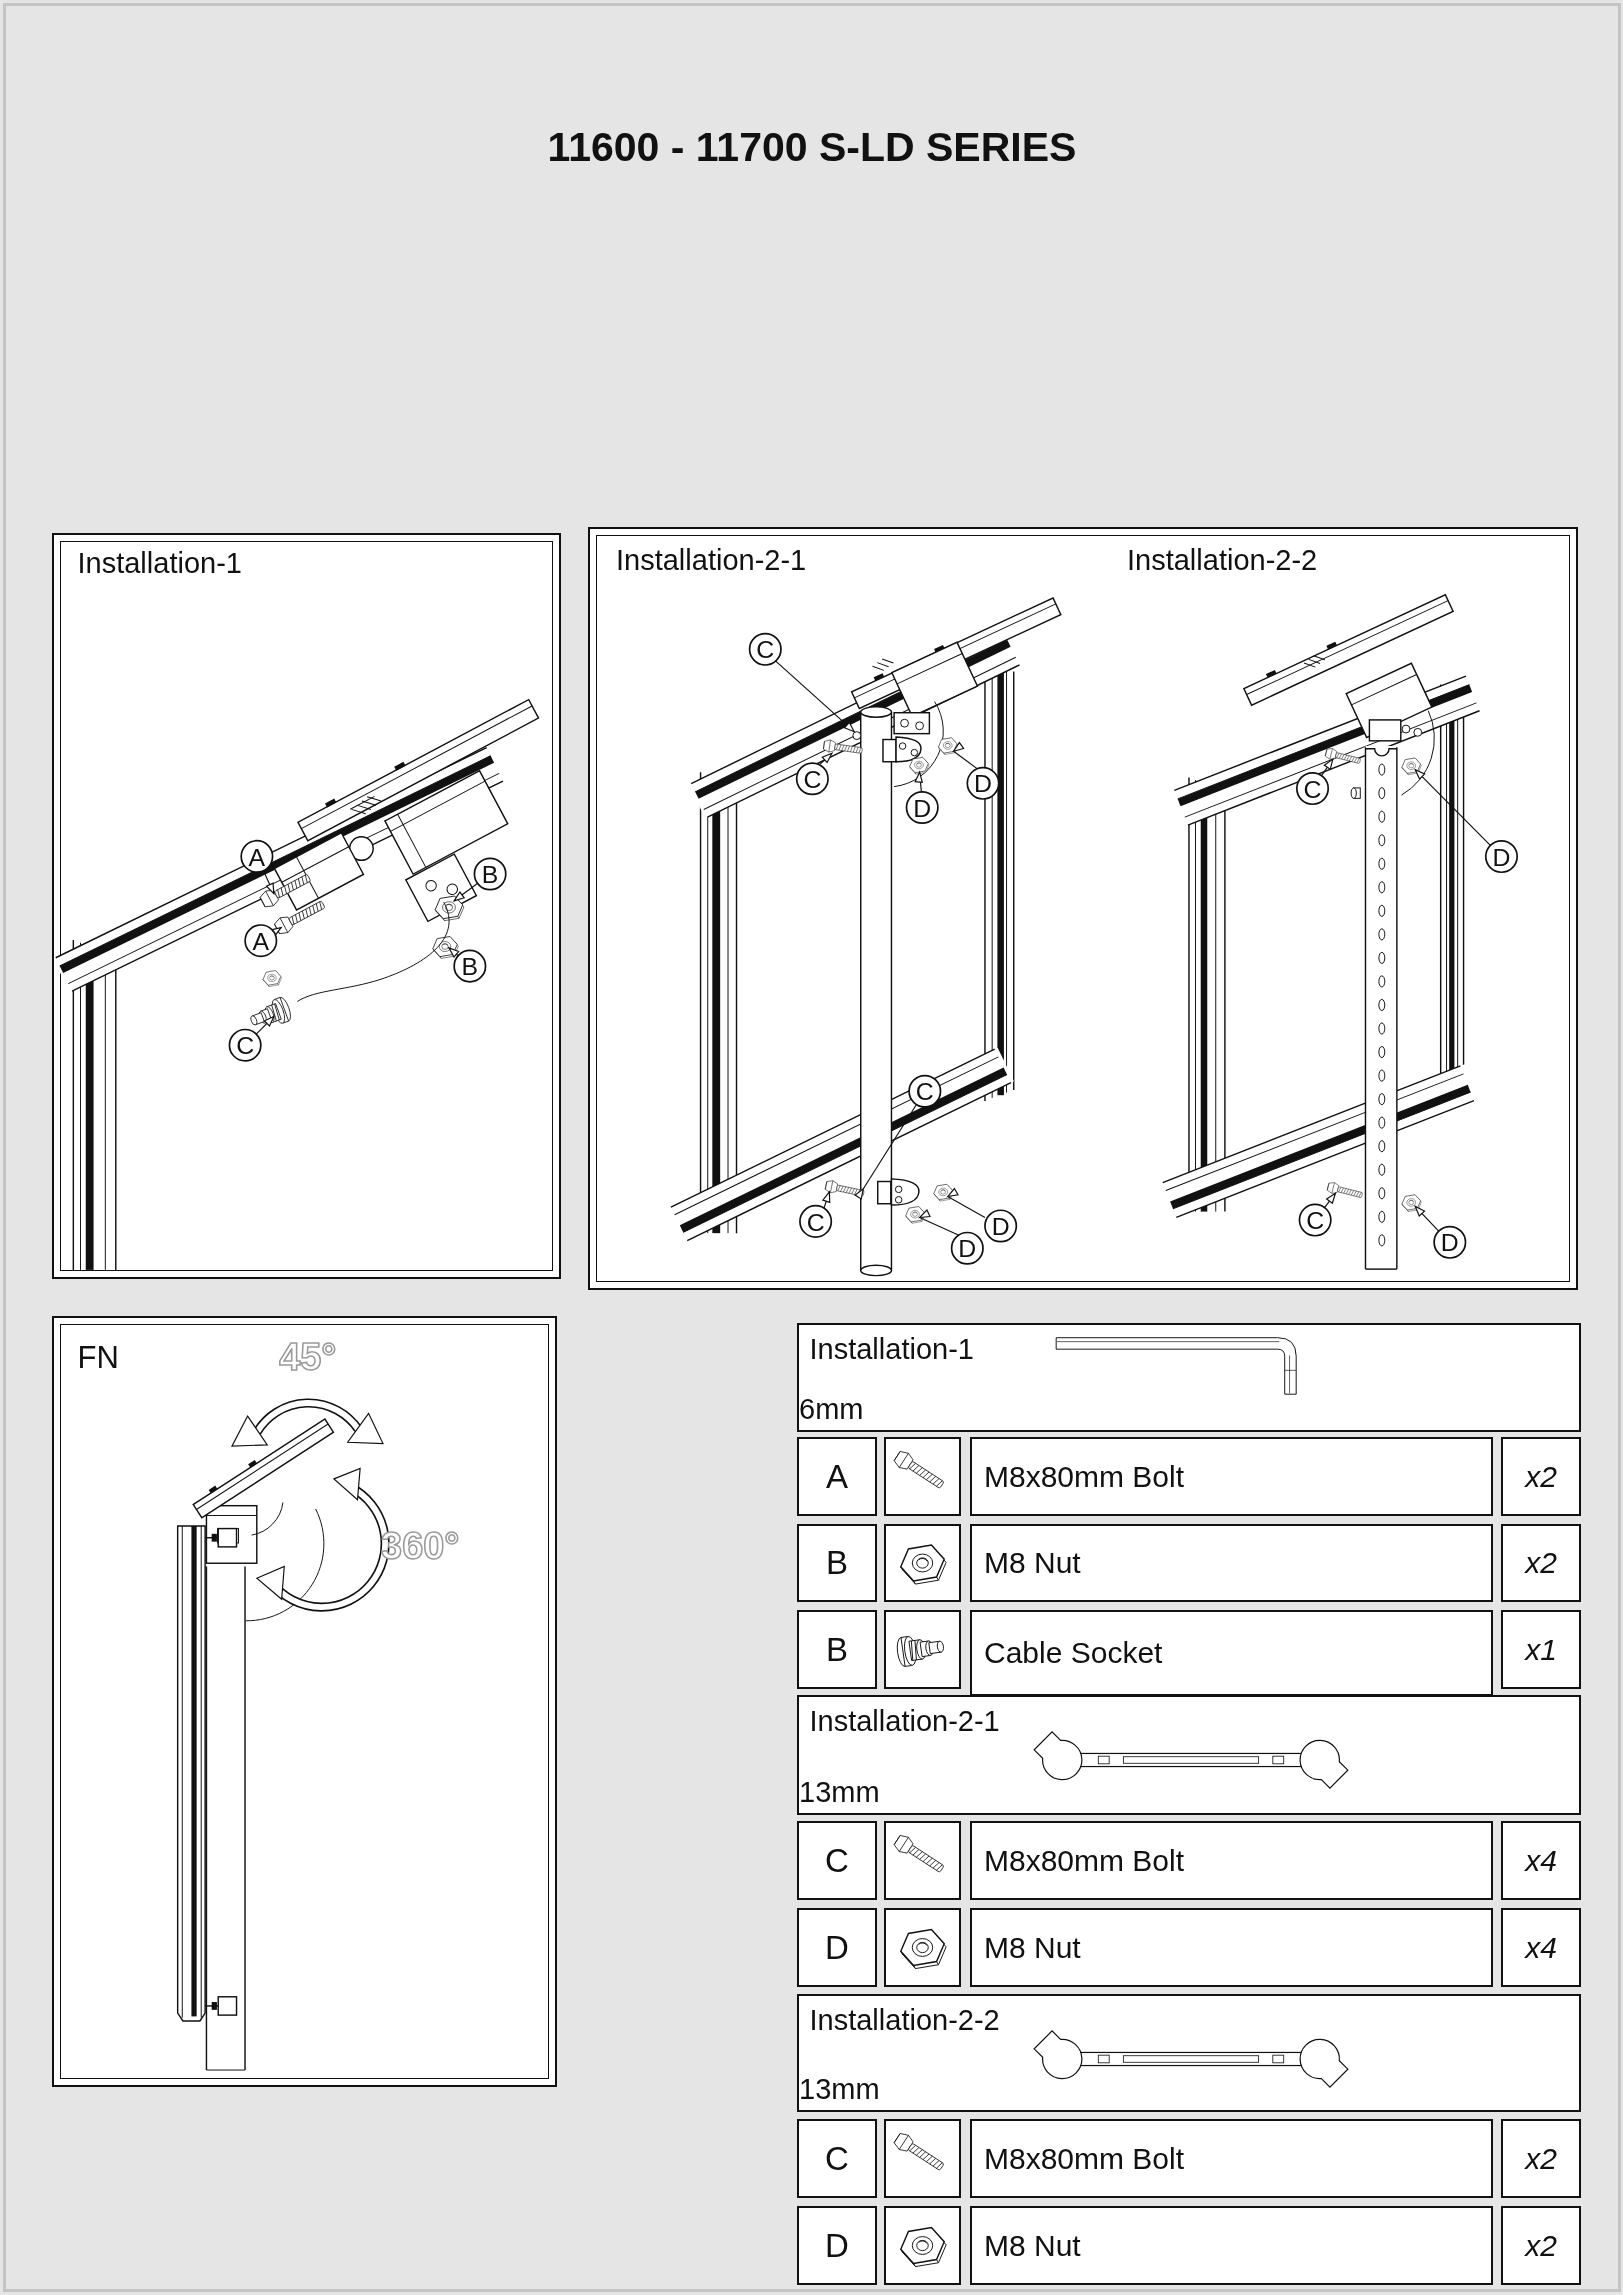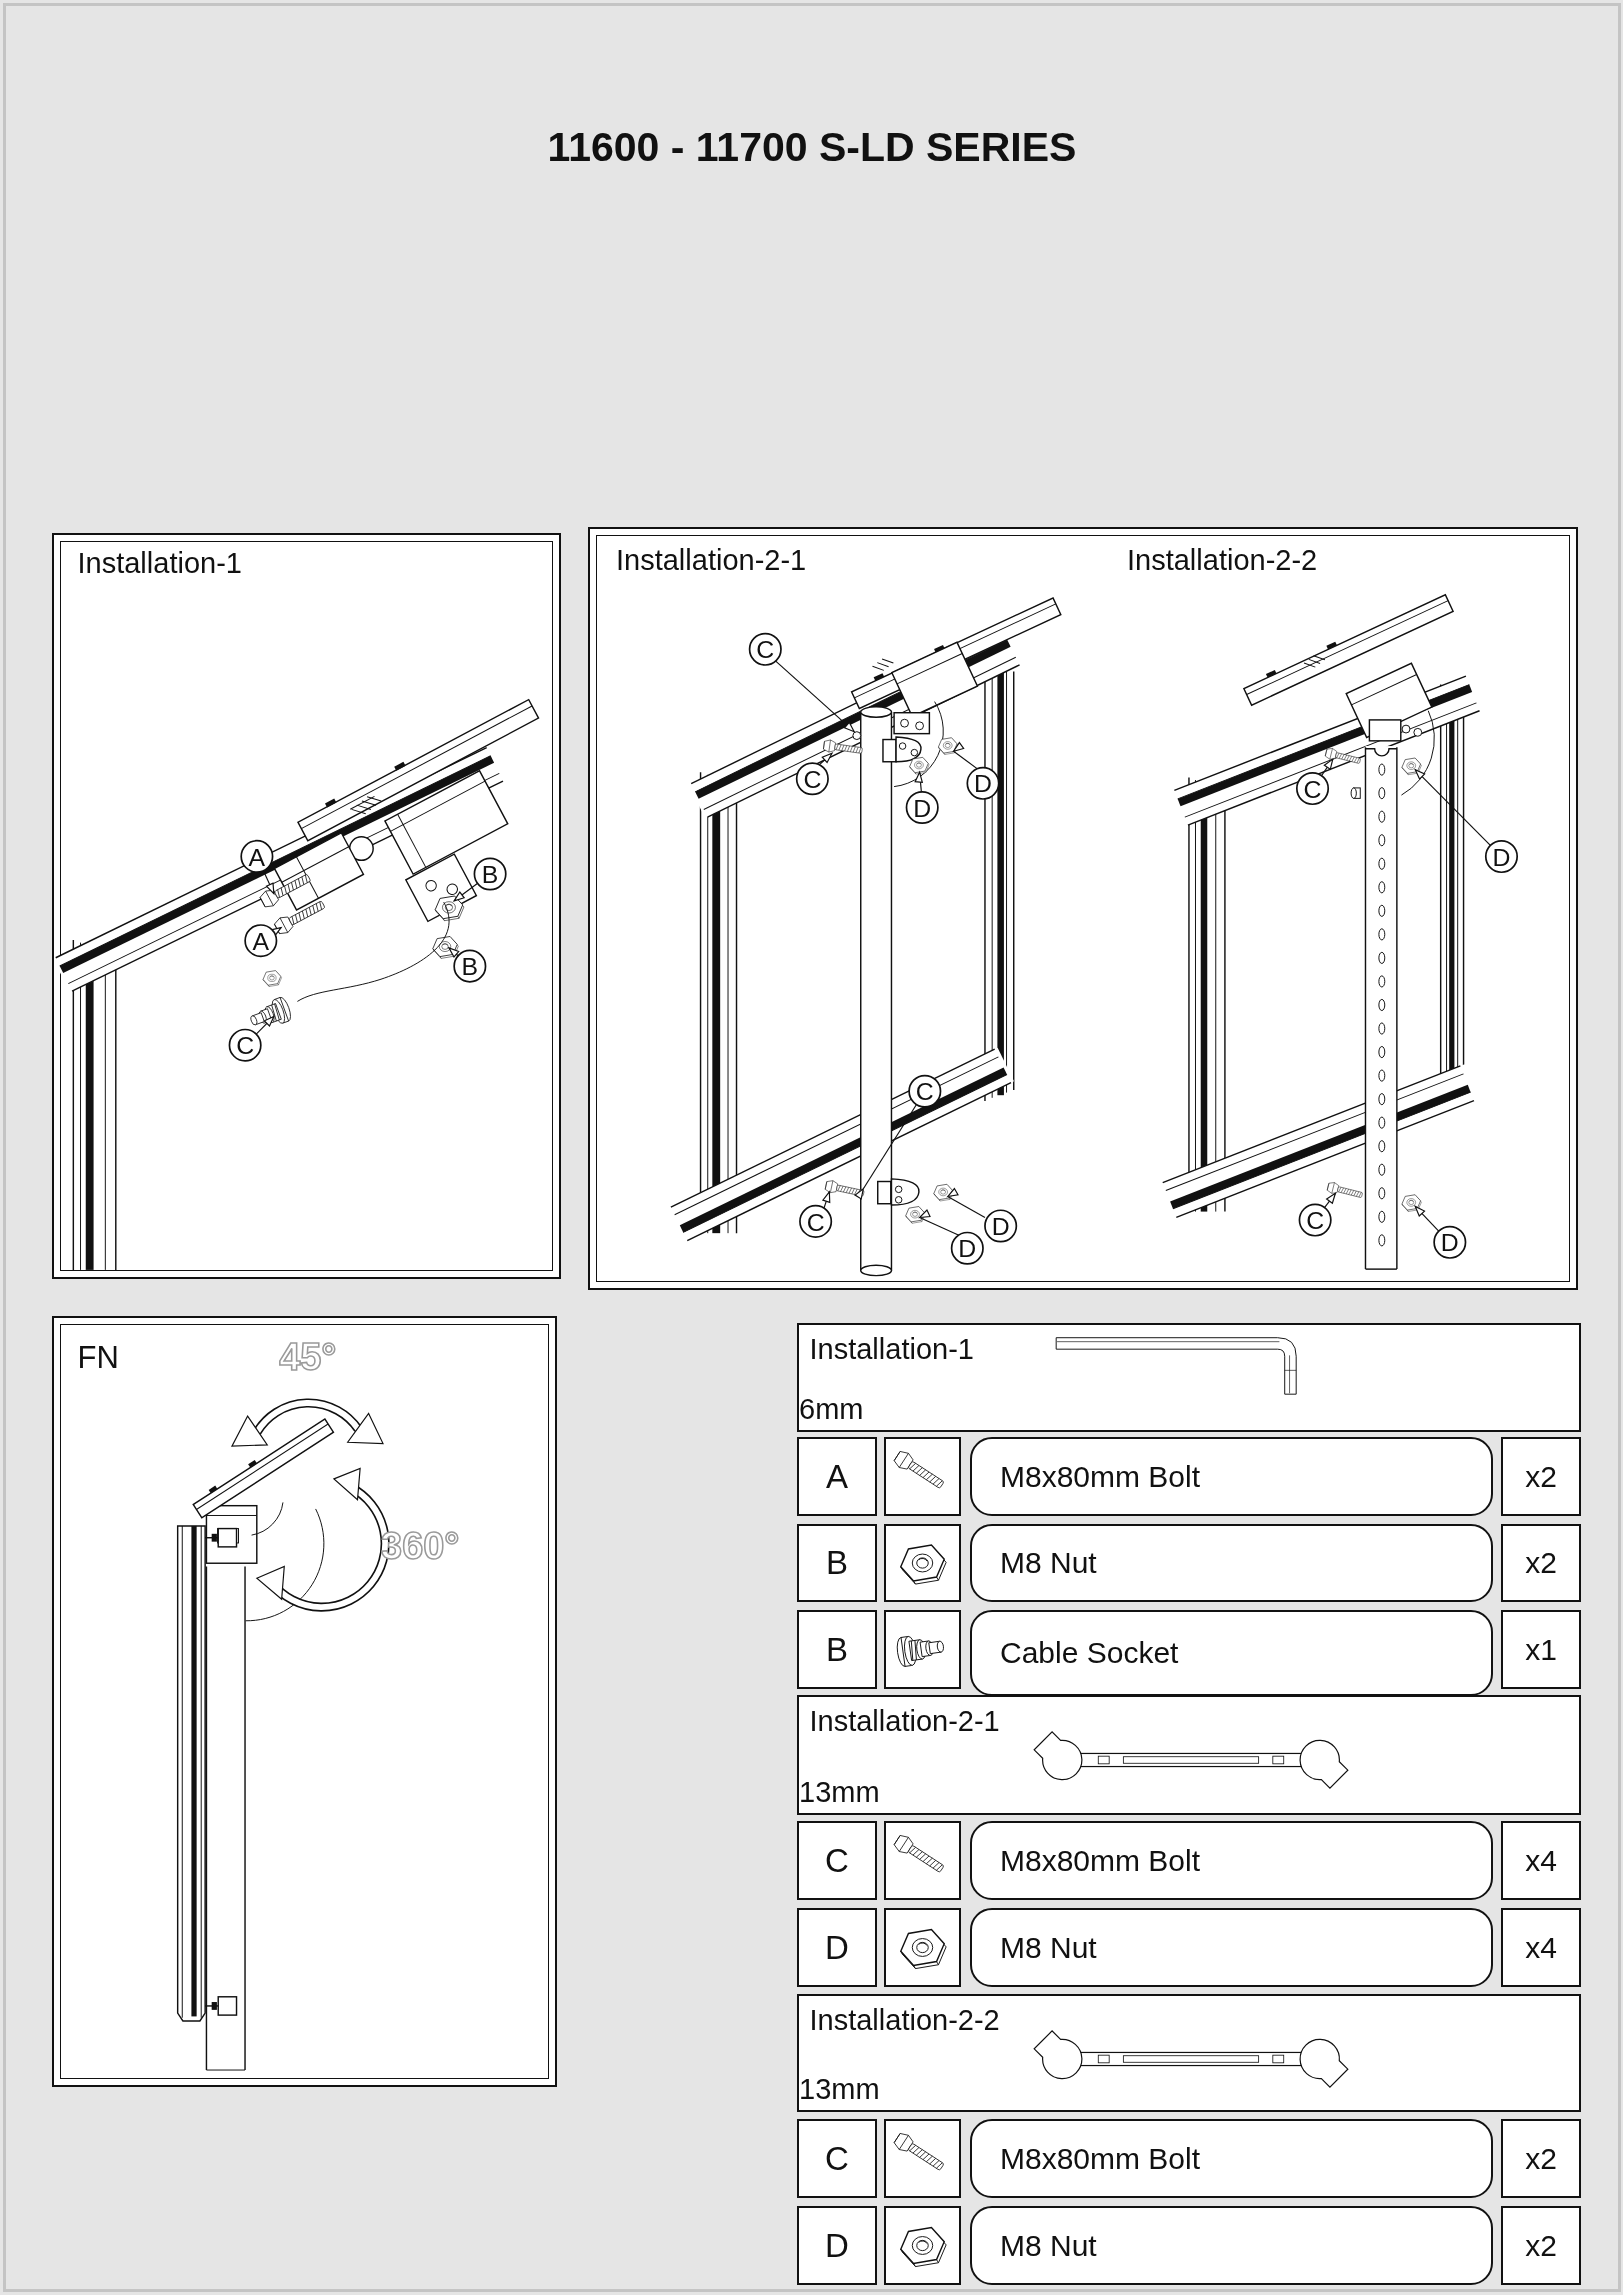--- a/index.html
+++ b/index.html
@@ -21,22 +21,22 @@
   .bk{fill:#111;stroke:none;}
   .er{fill:#fff;stroke:none;}
   .callout circle{stroke:#111;stroke-width:2.6;fill:#fff;}
   .callout text{font-size:38px;fill:#111;text-anchor:middle;}
   .lead{stroke:#111;stroke-width:1.8;fill:none;}
   .ah{fill:#fff;stroke:#111;stroke-width:1.8;}
   .outline-txt{fill:#fff;stroke:#9a9a9a;stroke-width:2.4;font-size:58px;font-weight:700;text-anchor:middle;}
   
   .tcell{position:absolute;box-sizing:border-box;border:2.6px solid #111;background:#fff;}
   .tletter{font-size:33px;display:flex;align-items:center;justify-content:center;}
-  .tdesc{font-size:30px;display:flex;align-items:center;padding-left:28px;box-sizing:border-box;border-radius:22px;}
-  .tqty{font-size:30px;display:flex;align-items:center;justify-content:center;}
+  .tdesc{font-size:30px;display:flex;align-items:center;padding-left:12px;box-sizing:border-box;}
+  .tqty{font-size:30px;display:flex;align-items:center;justify-content:center;font-style:italic;}
   .thead-label{position:absolute;left:10.5px;top:7.8px;font-size:29px;}
   .tsize{position:absolute;left:0;bottom:3.9px;width:100%;text-align:left;font-size:29px;}
   .ticon{position:absolute;left:0;top:0;width:100%;height:100%;}
 </style>
 </head>
 <body>
 
 <div id="page">
   <div id="page-frame"></div>
 

